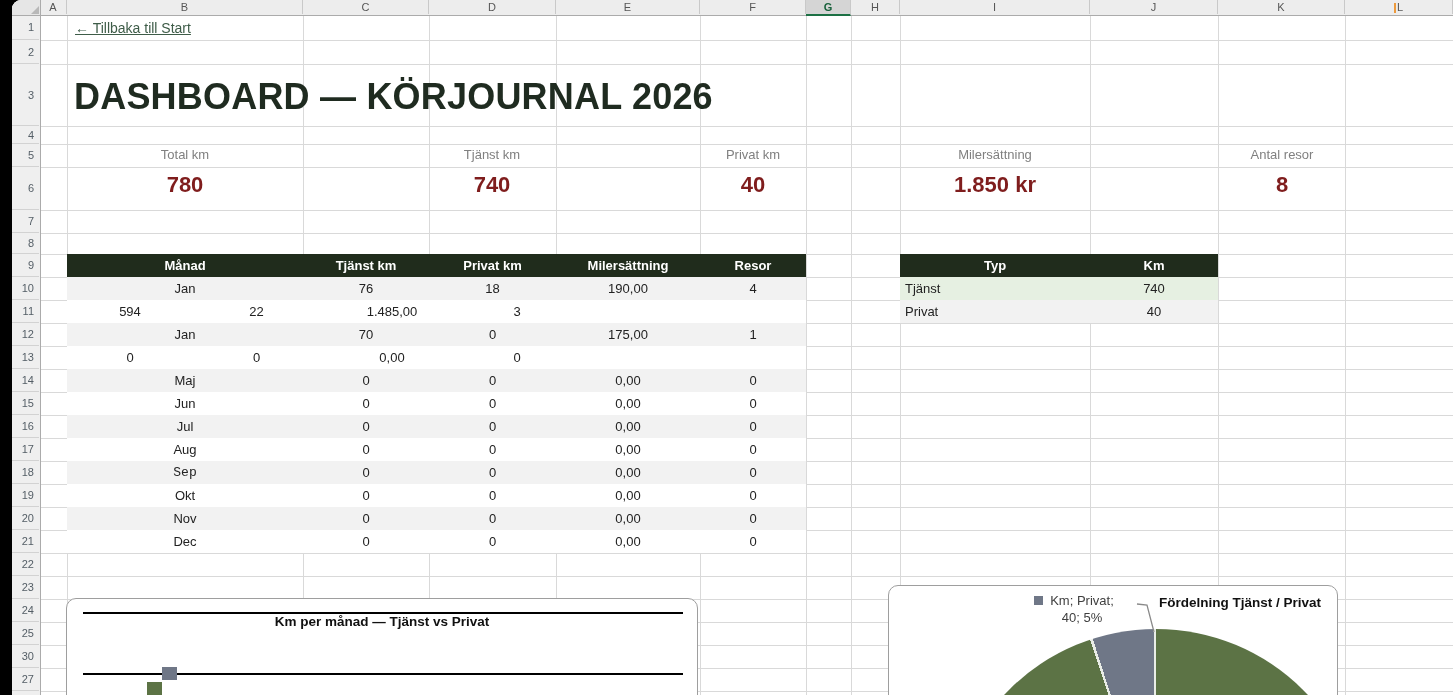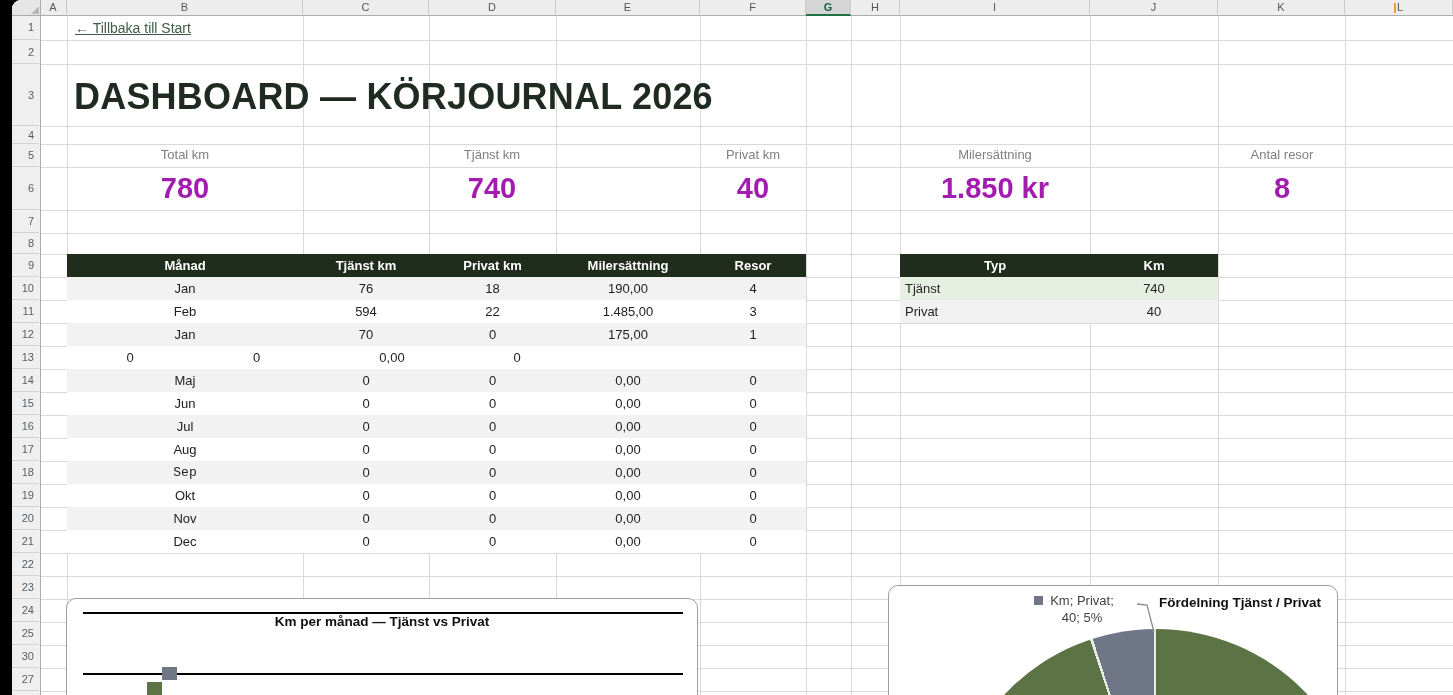--- a/index.html
+++ b/index.html
@@ -25,21 +25,21 @@
   
   .vline{position:absolute;width:1px;background:#D9D9D9;top:15px;bottom:0;}
   .hline{position:absolute;height:1px;background:#D9D9D9;left:28px;right:0;}
   
   .abs{position:absolute;}
   #back-link{left:63px;top:20px;font-size:14px;color:#3E5C48;text-decoration:underline;
     cursor:pointer;z-index:3;}
   #page-title{left:62px;top:76px;font-size:36px;font-weight:bold;color:#1F2B20;
     letter-spacing:.2px;z-index:3;}
   .kpi-label{top:147px;font-size:13px;color:#808080;text-align:center;width:200px;z-index:3;}
-  .kpi-value{top:172px;font-size:29px;font-weight:bold;color:#a21caf;text-align:center;
+  .kpi-value{top:172px;font-size:22px;font-weight:bold;color:#7f1d1d;text-align:center;
     width:200px;z-index:3;}
   
   .xtable{position:absolute;z-index:4;}
   .trow{display:flex;height:23px;line-height:23px;font-size:13px;color:#222;}
   .trow.thead{background:#202C1C;color:#fff;font-weight:bold;}
   .trow.band{background:#F2F2F2;}
   .trow.white{background:#FFFFFF;}
   .trow.green{background:#E6F0E2;}
   .tcell{text-align:center;overflow:hidden;white-space:nowrap;}
   .tcell.left{text-align:left;padding-left:5px;box-sizing:border-box;}
@@ -187,21 +187,20 @@
         <div class="tcell" style="width: 106px;">Resor</div>
       </div>
       <div class="trow band">
         <div class="tcell" style="width: 236px;">Jan</div>
         <div class="tcell" style="width: 126px;">76</div>
         <div class="tcell" style="width: 127px;">18</div>
         <div class="tcell" style="width: 144px;">190,00</div>
         <div class="tcell" style="width: 106px;">4</div>
       </div>
       <div class="trow white">
-        <div class="tcell" style="width: 236px;">Feb</div>
         <div class="tcell" style="width: 126px;">594</div>
         <div class="tcell" style="width: 127px;">22</div>
         <div class="tcell" style="width: 144px; text-align: center;">1.485,00</div>
         <div class="tcell" style="width: 106px;">3</div>
       </div>
       <div class="trow band">
         <div class="tcell" style="width: 236px;">Jan</div>
         <div class="tcell" style="width: 126px;">70</div>
         <div class="tcell" style="width: 127px;">0</div>
         <div class="tcell" style="width: 144px;">175,00</div>

